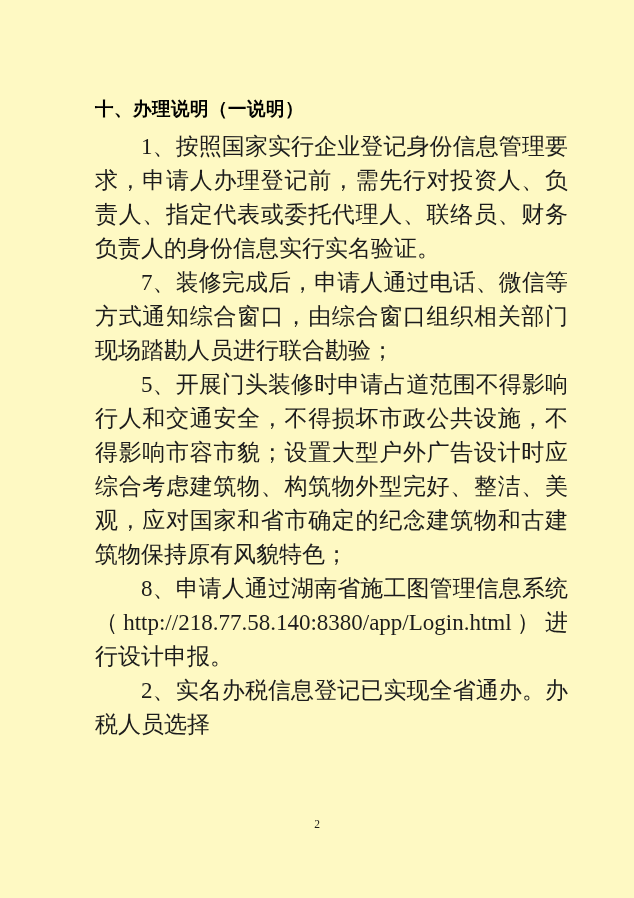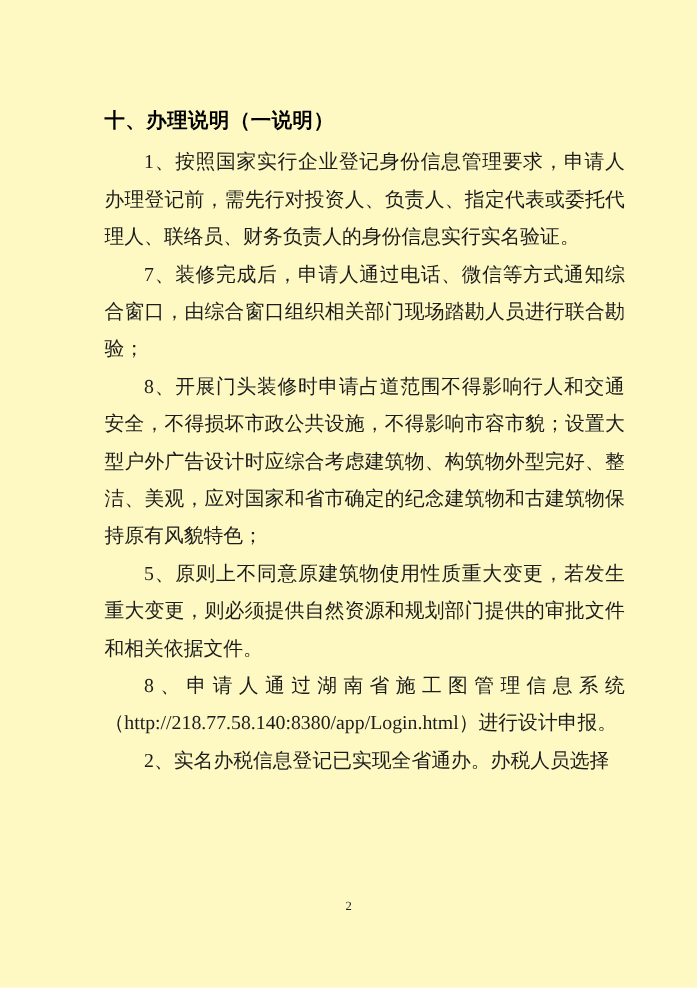--- a/index.html
+++ b/index.html
@@ -21,21 +21,21 @@
     font-family: "Liberation Sans", "DejaVu Sans", sans-serif;
     font-weight: bold;
     font-size: 18.5px;
     line-height: 24px;
     margin: 0 0 9px 0;
     letter-spacing: 0.5px;
     color: #000000;
   }
   .body-text p {
     font-family: "Liberation Serif", "DejaVu Serif", serif;
-    font-size: 18px;
+    font-size: 23px;
     line-height: 34px;
     margin: 0;
     text-align: justify;
     text-justify: inter-character;
     text-indent: 2em;
     color: #1c1c1c;
   }
   .url {
     white-space: nowrap;
     font-family: Liberation Serif, serif;
@@ -58,23 +58,22 @@
 
   <h1 class="heading">十、办理说明（一说明）</h1>
 
   <div class="body-text">
 
     <p>1、按照国家实行企业登记身份信息管理要求，申请人办理登记前，需先行对投资人、负责人、指定代表或委托代理人、联络员、财务负责人的身份信息实行实名验证。</p>
 
 
     <p>7、装修完成后，申请人通过电话、微信等方式通知综合窗口，由综合窗口组织相关部门现场踏勘人员进行联合勘验；</p>
 
-    <p>8、开展门头装修时申请占道范围不得影响行人和交通安全，不得损坏市政公共设施，不得影响市容市貌；设置大型户外广告设计时应综合考虑建筑物、构筑物外型完好、整洁、美观，应对国家和省市确定的纪念建筑物和古建筑物保持原有风貌特色；</p>
+    <p>5、开展门头装修时申请占道范围不得影响行人和交通安全，不得损坏市政公共设施，不得影响市容市貌；设置大型户外广告设计时应综合考虑建筑物、构筑物外型完好、整洁、美观，应对国家和省市确定的纪念建筑物和古建筑物保持原有风貌特色；</p>
 
-    <p>5、原则上不同意原建筑物使用性质重大变更，若发生重大变更，则必须提供自然资源和规划部门提供的审批文件和相关依据文件。</p>
 
     <p><span>8、申请人通过湖南省施工图管理信息系统</span><span class="url">（http://218.77.58.140:8380/app/Login.html）</span><span>进行设计申报。</span></p>
 
     <p>2、实名办税信息登记已实现全省通办。办税人员选择</p>
 
   </div>
 
   <div class="page-number">2</div>
 
 </div>

